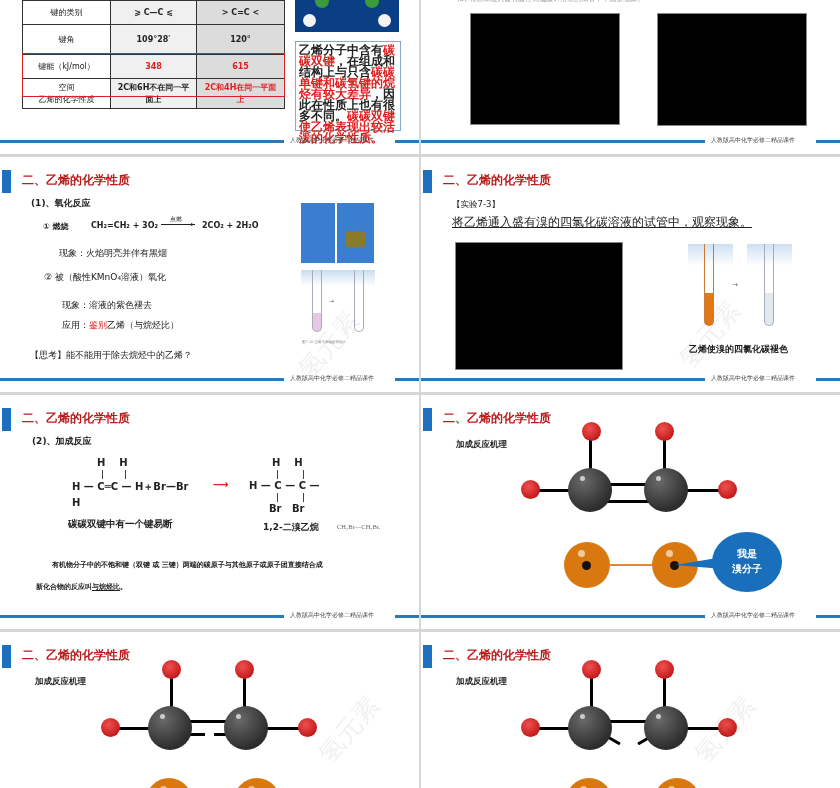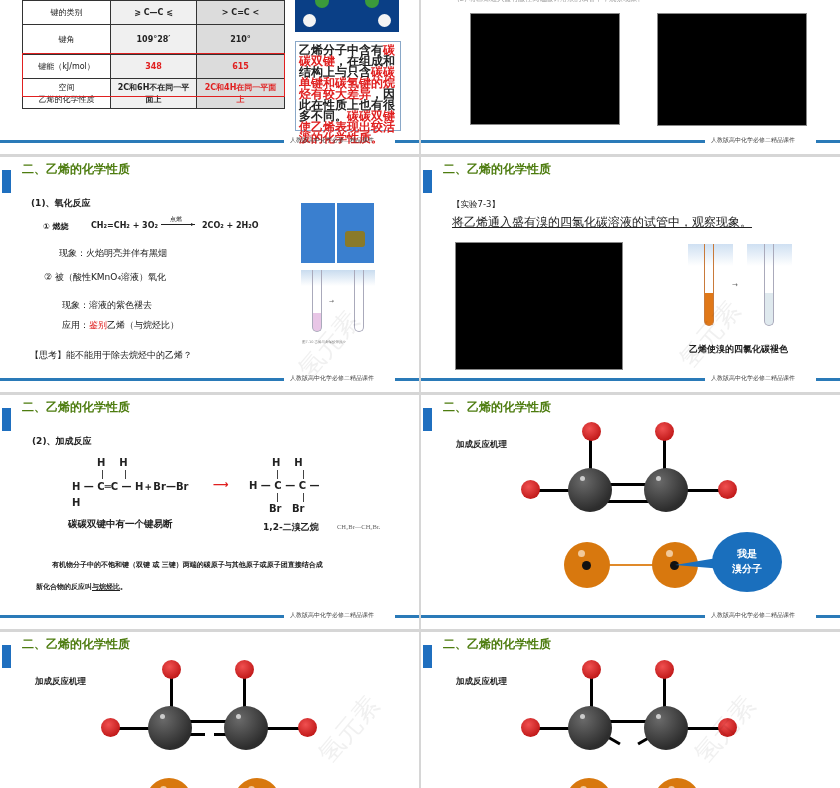--- a/index.html
+++ b/index.html
@@ -14,21 +14,21 @@
   .s6 { left: 421px; top: 395px; width: 419px; height: 234px; }
   .s7 { left: 0; top: 632px; width: 419px; height: 160px; }
   .s8 { left: 421px; top: 632px; width: 419px; height: 160px; }
 
   .footer { position: absolute; left: 0; right: 0; bottom: 8px; height: 10px; }
   .footer .line-l { position: absolute; left: 0; width: 284px; top: 4px; height: 3px; background: #2a7ab8; }
   .footer .line-r { position: absolute; right: 0; width: 24px; top: 4px; height: 3px; background: #2a7ab8; }
   .footer .txt { position: absolute; left: 290px; top: 0; font-size: 6px; color: #444; white-space: nowrap; }
 
   .title-bar { position: absolute; left: 2px; top: 13px; width: 9px; height: 23px; background: #1f6fbf; }
-  .title { position: absolute; left: 22px; top: 4px; font-size: 12px; font-weight: bold; color: #4d7c0f; }
+  .title { position: absolute; left: 22px; top: 15px; font-size: 12px; font-weight: bold; color: #b91c1c; }
 
   
   table.cmp { position: absolute; left: 22px; top: 82px; border-collapse: collapse; font-size: 8px; color: #222; }
   table.cmp td { border: 1px solid #333; text-align: center; vertical-align: middle; height: 24px; }
   table.cmp td.c0 { width: 88px; background: #fff; }
   table.cmp td.c1 { width: 86px; background: #f0f0f0; font-weight: bold; }
   table.cmp td.c2 { width: 88px; background: #dcdcdc; font-weight: bold; }
   table.cmp tr.tall td { height: 30px; }
   .red { color: #e02020; }
   .redbox { position: absolute; left: 22px; top: 135px; width: 263px; height: 44px; border: 1.5px solid #e02020; }
@@ -61,21 +61,21 @@
   <table class="cmp">
     <tbody>
         <tr>
       <td class="c0">键的类别</td>
       <td class="c1">⩾ C—C ⩽</td>
       <td class="c2">&gt; C=C &lt;</td>
     </tr>
     <tr class="tall">
       <td class="c0">键角</td>
       <td class="c1">109°28′</td>
-      <td class="c2">210°</td>
+      <td class="c2">120°</td>
     </tr>
     <tr>
       <td class="c0">键能（kJ/mol）</td>
       <td class="c1 red">348</td>
       <td class="c2 red">615</td>
     </tr>
     <tr class="tall">
       <td class="c0" style="line-height:12px;">
         <div>空间</div>
         <div>乙烯的化学性质</div>

